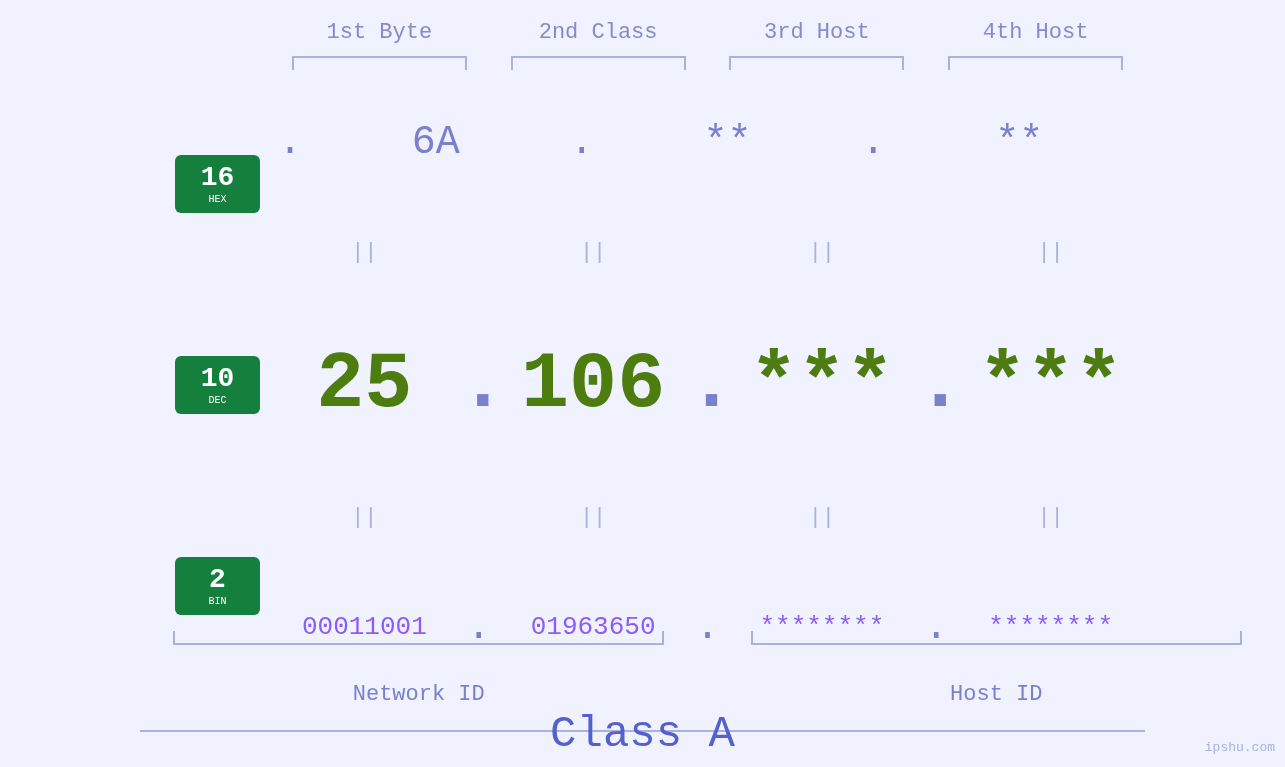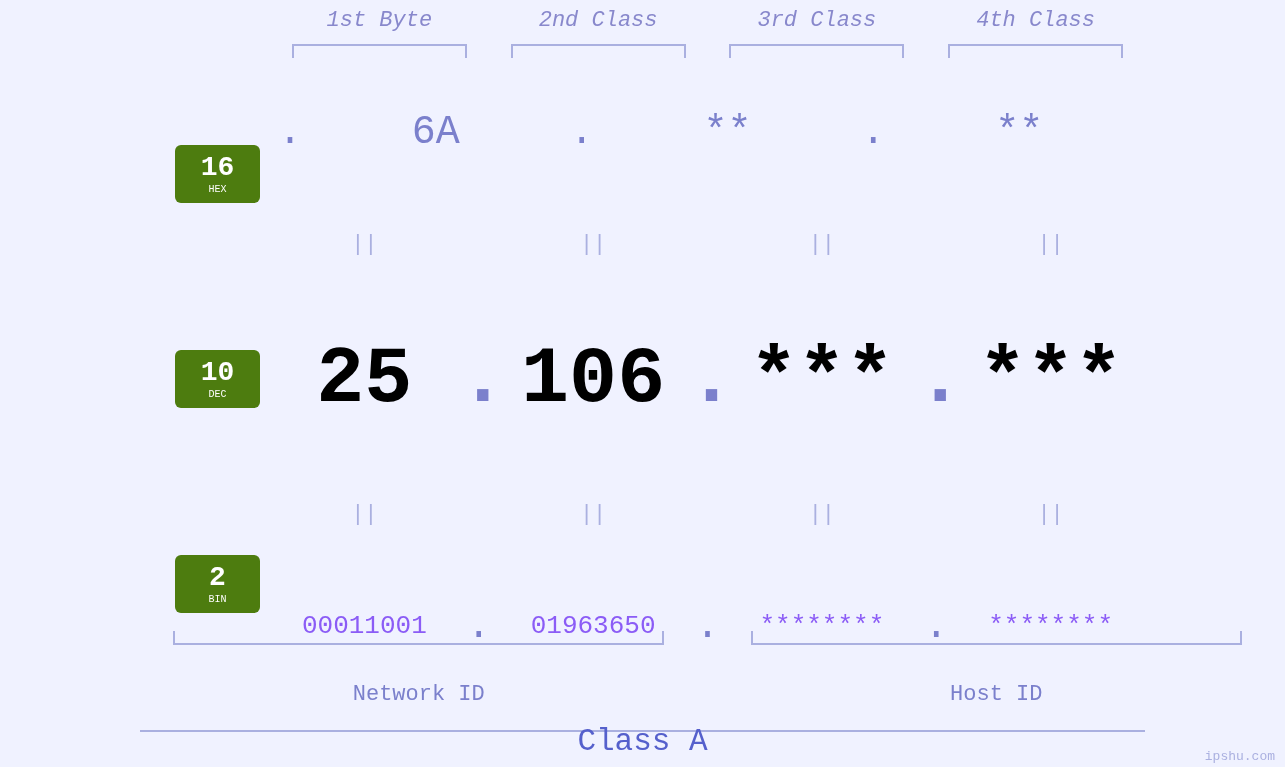--- a/index.html
+++ b/index.html
@@ -20,23 +20,22 @@
       display: flex;
       flex-direction: column;
       align-items: center;
       padding: 0 140px;
     }
 
     
     .byte-headers {
       display: flex;
       width: 100%;
-      margin-top: 8px;
+      margin-top: 20px;
       padding-left: 130px;
-      font-style: italic;
     }
 
     .byte-header {
       flex: 1;
       text-align: center;
       color: #8888cc;
       font-size: 22px;
       font-family: 'Courier New', Courier, monospace;
     }
 
@@ -77,21 +76,21 @@
       display: flex;
       flex-direction: column;
       justify-content: space-around;
       width: 130px;
       padding-right: 10px;
       align-items: flex-end;
       padding-bottom: 80px;
     }
 
     .base-badge {
-      background-color: #4d7c0f;
+      background-color: #15803d;
       color: white;
       border-radius: 6px;
       padding: 8px 10px;
       text-align: center;
       width: 85px;
       font-family: 'Courier New', Courier, monospace;
     }
 
     .base-badge .base-num {
       font-size: 28px;
@@ -120,21 +119,21 @@
 
     .data-row.hex-row .cell-value {
       font-size: 40px;
       color: #7b80cc;
       font-family: 'Courier New', Courier, monospace;
     }
 
     .data-row.dec-row .cell-value {
       font-size: 80px;
       font-weight: bold;
-      color: #000000;
+      color: #4d7c0f;
       font-family: 'Courier New', Courier, monospace;
     }
 
     .data-row.bin-row .cell-value {
       font-size: 26px;
       color: #8b5cf6;
       font-family: Liberation Mono, monospace;
     }
 
     .dot-sep {
@@ -219,28 +218,28 @@
       right: 140px;
       border-top: 2px solid #aab0e0;
     }
 
     .class-label {
       position: absolute;
       bottom: 8px;
       left: 0;
       right: 0;
       text-align: center;
-      font-size: 31px;
+      font-size: 44px;
       color: #5560cc;
       font-family: 'Courier New', Courier, monospace;
     }
 
     .watermark {
       position: absolute;
-      bottom: 3px;
+      bottom: 12px;
       right: 10px;
       font-size: 13px;
       color: #aab0e0;
       font-family: 'Courier New', Courier, monospace;
     }
 
     
     .sep-row {
       display: flex;
       width: 100%;
@@ -256,22 +255,22 @@
     }
   </style>
 </head>
 <body>
 
 <div class="container">
 
   <div class="byte-headers">
     <div class="byte-header">1st Byte</div>
     <div class="byte-header">2nd Class</div>
-    <div class="byte-header">3rd Class</div>
-    <div class="byte-header">4th Class</div>
+    <div class="byte-header">3rd Host</div>
+    <div class="byte-header">4th Host</div>
   </div>
 
   <div class="top-brackets">
     <div class="bracket-cell">
       <div class="bracket-top"></div>
     </div>
     <div class="bracket-cell">
       <div class="bracket-top"></div>
     </div>
     <div class="bracket-cell">

